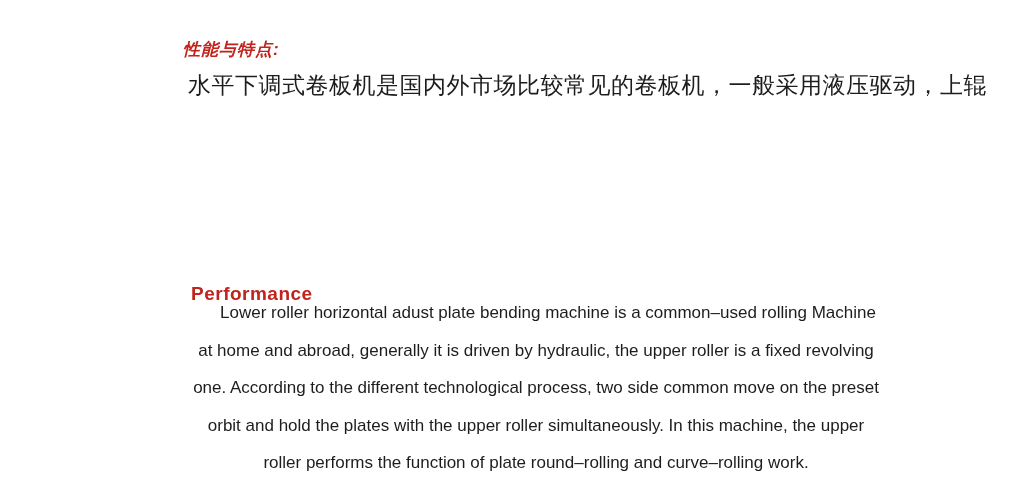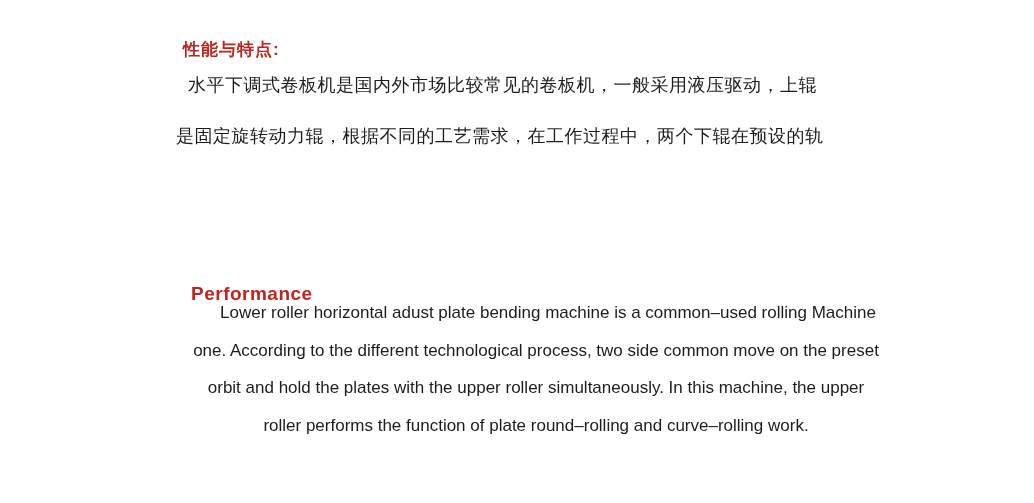--- a/index.html
+++ b/index.html
@@ -18,28 +18,29 @@
   .cn-heading {
     position: absolute;
     left: 183px;
     top: 38px;
     margin: 0;
     font-size: 17px;
     font-weight: bold;
     letter-spacing: 1px;
     color: var(--heading-red, #c0241c);
     white-space: nowrap;
+    font-style: italic;
   }
   .cn-paragraph {
     position: absolute;
     left: 176px;
     top: 60px;
     width: 710px;
     color: var(--body-color, #1d1d1d);
-    font-size: 18px;
+    font-size: 23px;
     letter-spacing: 0.5px;
   }
   .cn-line {
     line-height: 51px;
     white-space: nowrap;
   }
   .cn-line.indent {
     padding-left: 12px;
   }
   .en-heading {
@@ -72,25 +73,25 @@
 </style>
 </head>
 <body>
 
 <div class="page" style="background: rgb(255, 255, 255);">
 
   <h3 class="cn-heading">性能与特点:</h3>
 
   <div class="cn-paragraph">
     <div class="cn-line indent">水平下调式卷板机是国内外市场比较常见的卷板机，一般采用液压驱动，上辊</div>
-    <div class="cn-line">是固定旋转动力辊，根据不同的工艺需求，在工作过程中，两个下辊在预设的轨</div>
   </div>
 
   <h3 class="en-heading">Performance</h3>
 
   <div class="en-paragraph">
     <div class="en-line indent">Lower roller horizontal adust plate bending machine is a common–used rolling Machine</div>
+    <div class="en-line">at home and abroad, generally it is driven by hydraulic, the upper roller is a fixed revolving</div>
     <div class="en-line">one. According to the different technological process, two side common move on the preset</div>
     <div class="en-line">orbit and hold the plates with the upper roller simultaneously. In this machine, the upper</div>
     <div class="en-line">roller performs the function of plate round–rolling and curve–rolling work.</div>
   </div>
 
 </div>
 
 </body></html>

